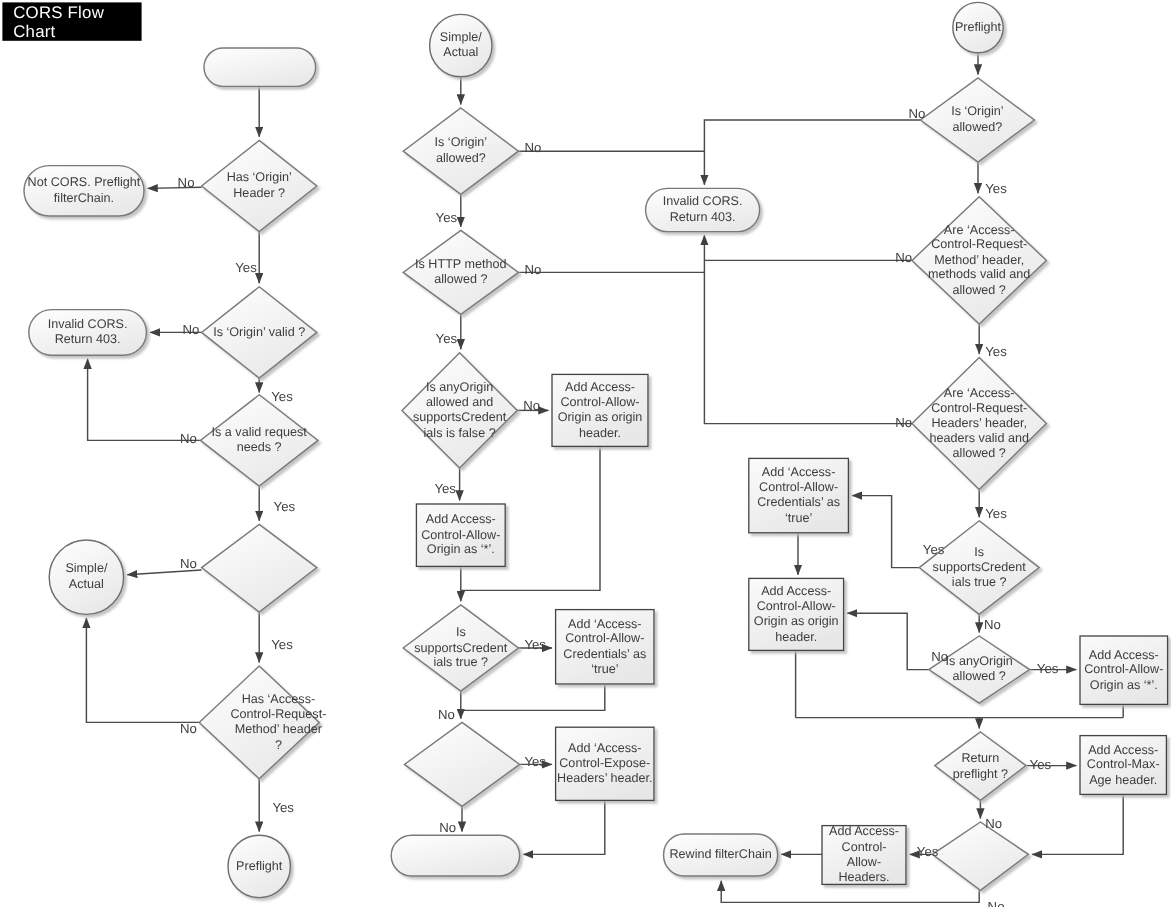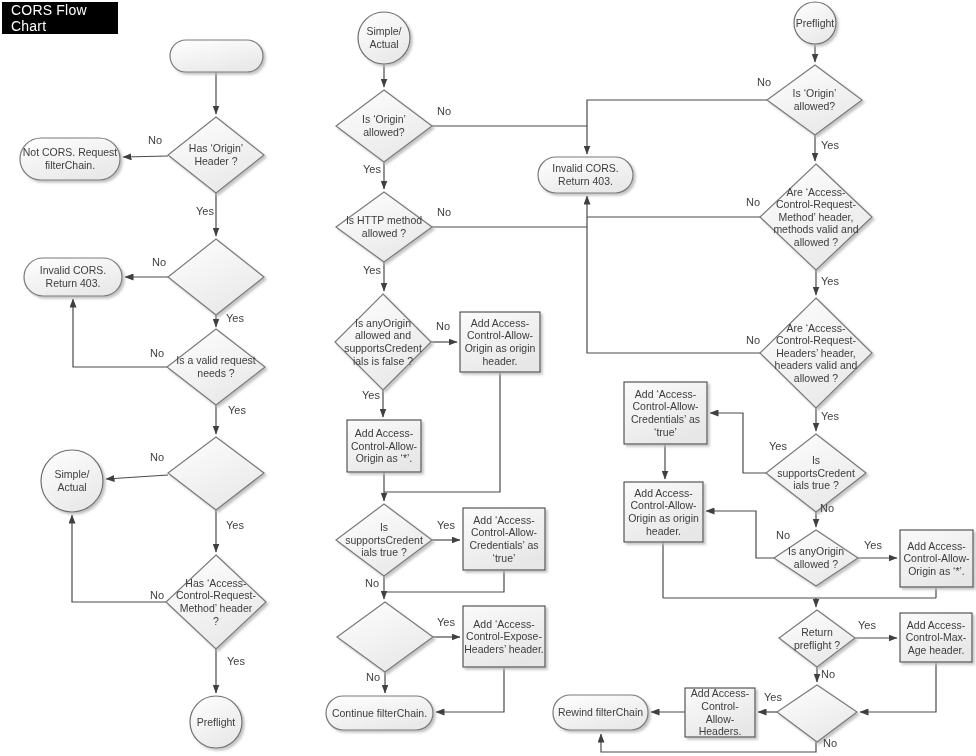--- a/index.html
+++ b/index.html
@@ -13,21 +13,21 @@
     position:absolute;left:2px;top:2px;width:116px;height:32px;
     background:#000;color:#fff;font-size:14px;display:flex;align-items:center;
     padding-left:9px;box-sizing:border-box;letter-spacing:.2px;
   }
   .nl{
     position:absolute;display:flex;align-items:center;justify-content:center;
     text-align:center;font-size:10.5px;line-height:1.2;color:#3d3d3d;
     white-space:pre-line;pointer-events:none;
   }
   .el{
-    position:absolute;font-size:11px;color:#404040;pointer-events:none;
+    position:absolute;font-size:11px;color:#404040;pointer-events:none;margin-top:13px;
   }
 </style>
 </head>
 <body>
 
 <div id="stage">
 
 <svg id="wires" width="976" height="756" viewBox="0 0 976 756">
   <defs>
     <marker id="arr" markerWidth="9" markerHeight="7" refX="8.5" refY="3.5" orient="auto" markerUnits="userSpaceOnUse">
@@ -140,29 +140,30 @@
     <polygon points="817,685 857,712 817,742 777,712" fill="url(#gLight)" stroke="#7a7a7a" stroke-width="1.2"></polygon>
     <rect x="685" y="688" width="70" height="49" fill="url(#gBox)" stroke="#454545" stroke-width="1.1"></rect>
     <rect x="553" y="695" width="95" height="35" rx="17" fill="url(#gLight)" stroke="#7a7a7a" stroke-width="1.2"></rect>
   </g>
 </svg>
 
 <div class="title">CORS Flow Chart</div>
 
 <div class="nl" style="left:168px;top:117px;width:96px;height:76px">Has ‘Origin’
 Header ?</div>
-<div class="nl" style="left:17px;top:138px;width:106px;height:42px">Not CORS. Request
+<div class="nl" style="left:17px;top:138px;width:106px;height:42px">Not CORS. Preflight
 filterChain.</div>
+<div class="nl" style="left:168px;top:239px;width:96px;height:76px">Is ‘Origin’ valid ?</div>
 <div class="nl" style="left:24px;top:258px;width:98px;height:38px">Invalid CORS.
 Return 403.</div>
 <div class="nl" style="left:165px;top:329px;width:102px;height:76px">Is a valid request
 needs ?</div>
 <div class="nl" style="left:41px;top:450px;width:62px;height:62px">Simple/
 Actual</div>
-<div class="nl" style="left:164px;top:555px;width:104px;height:94px">Has ‘Access-
+<div class="nl" style="left:180px;top:555px;width:104px;height:94px">Has ‘Access-
 Control-Request-
 Method’ header
 ?</div>
 <div class="nl" style="left:190px;top:696px;width:52px;height:52px">Preflight</div>
 
 <div class="nl" style="left:358px;top:12px;width:52px;height:52px">Simple/
 Actual</div>
 <div class="nl" style="left:336px;top:90px;width:96px;height:72px">Is ‘Origin’
 allowed?</div>
 <div class="nl" style="left:538px;top:157px;width:95px;height:36px">Invalid CORS.
@@ -183,21 +184,20 @@
 <div class="nl" style="left:336px;top:504px;width:96px;height:72px">Is
 supportsCredent
 ials true ?</div>
 <div class="nl" style="left:461px;top:508px;width:86px;height:62px">Add ‘Access-
 Control-Allow-
 Credentials’ as
 ‘true’</div>
 <div class="nl" style="left:459px;top:606px;width:90px;height:61px">Add ‘Access-
 Control-Expose-
 Headers’ header.</div>
-<div class="nl" style="left:323px;top:696px;width:113px;height:34px">Continue filterChain.</div>
 
 <div class="nl" style="left:792px;top:2px;width:46px;height:42px">Preflight</div>
 <div class="nl" style="left:767px;top:65px;width:95px;height:70px">Is ‘Origin’
 allowed?</div>
 <div class="nl" style="left:757px;top:164px;width:118px;height:106px">Are ‘Access-
 Control-Request-
 Method’ header,
 methods valid and
 allowed ?</div>
 <div class="nl" style="left:757px;top:298px;width:118px;height:110px">Are ‘Access-

